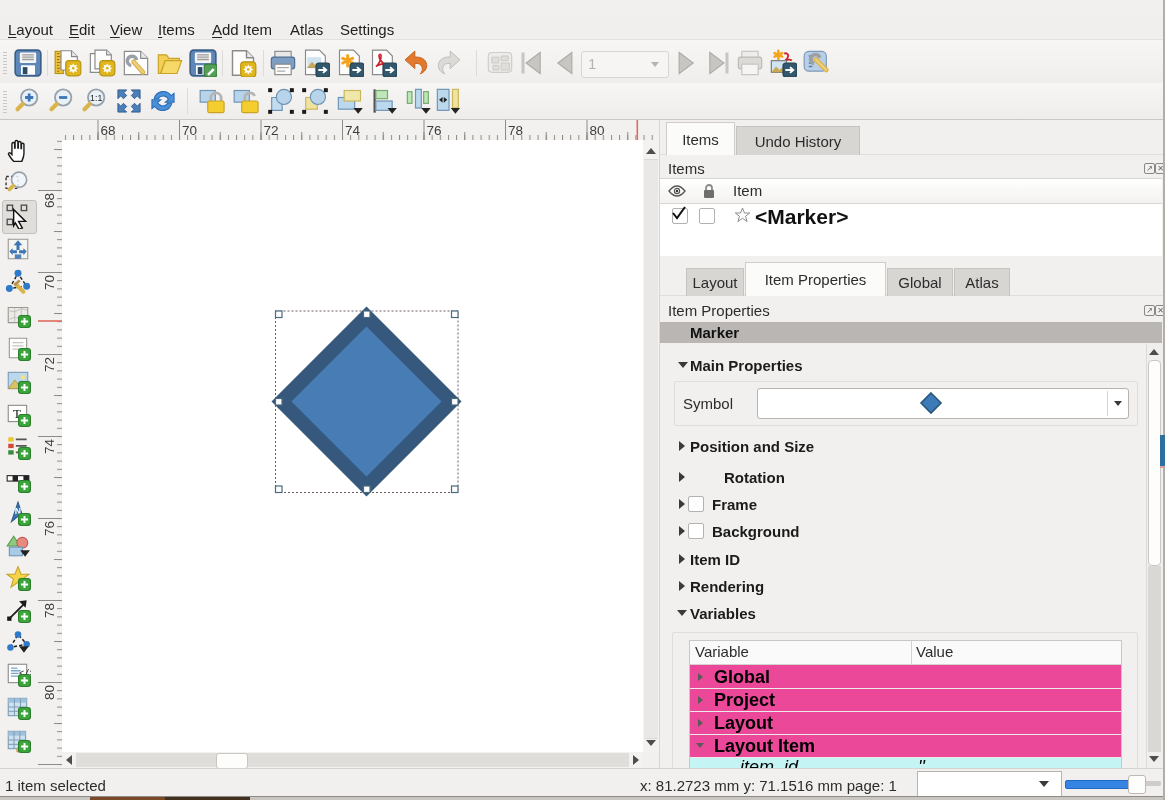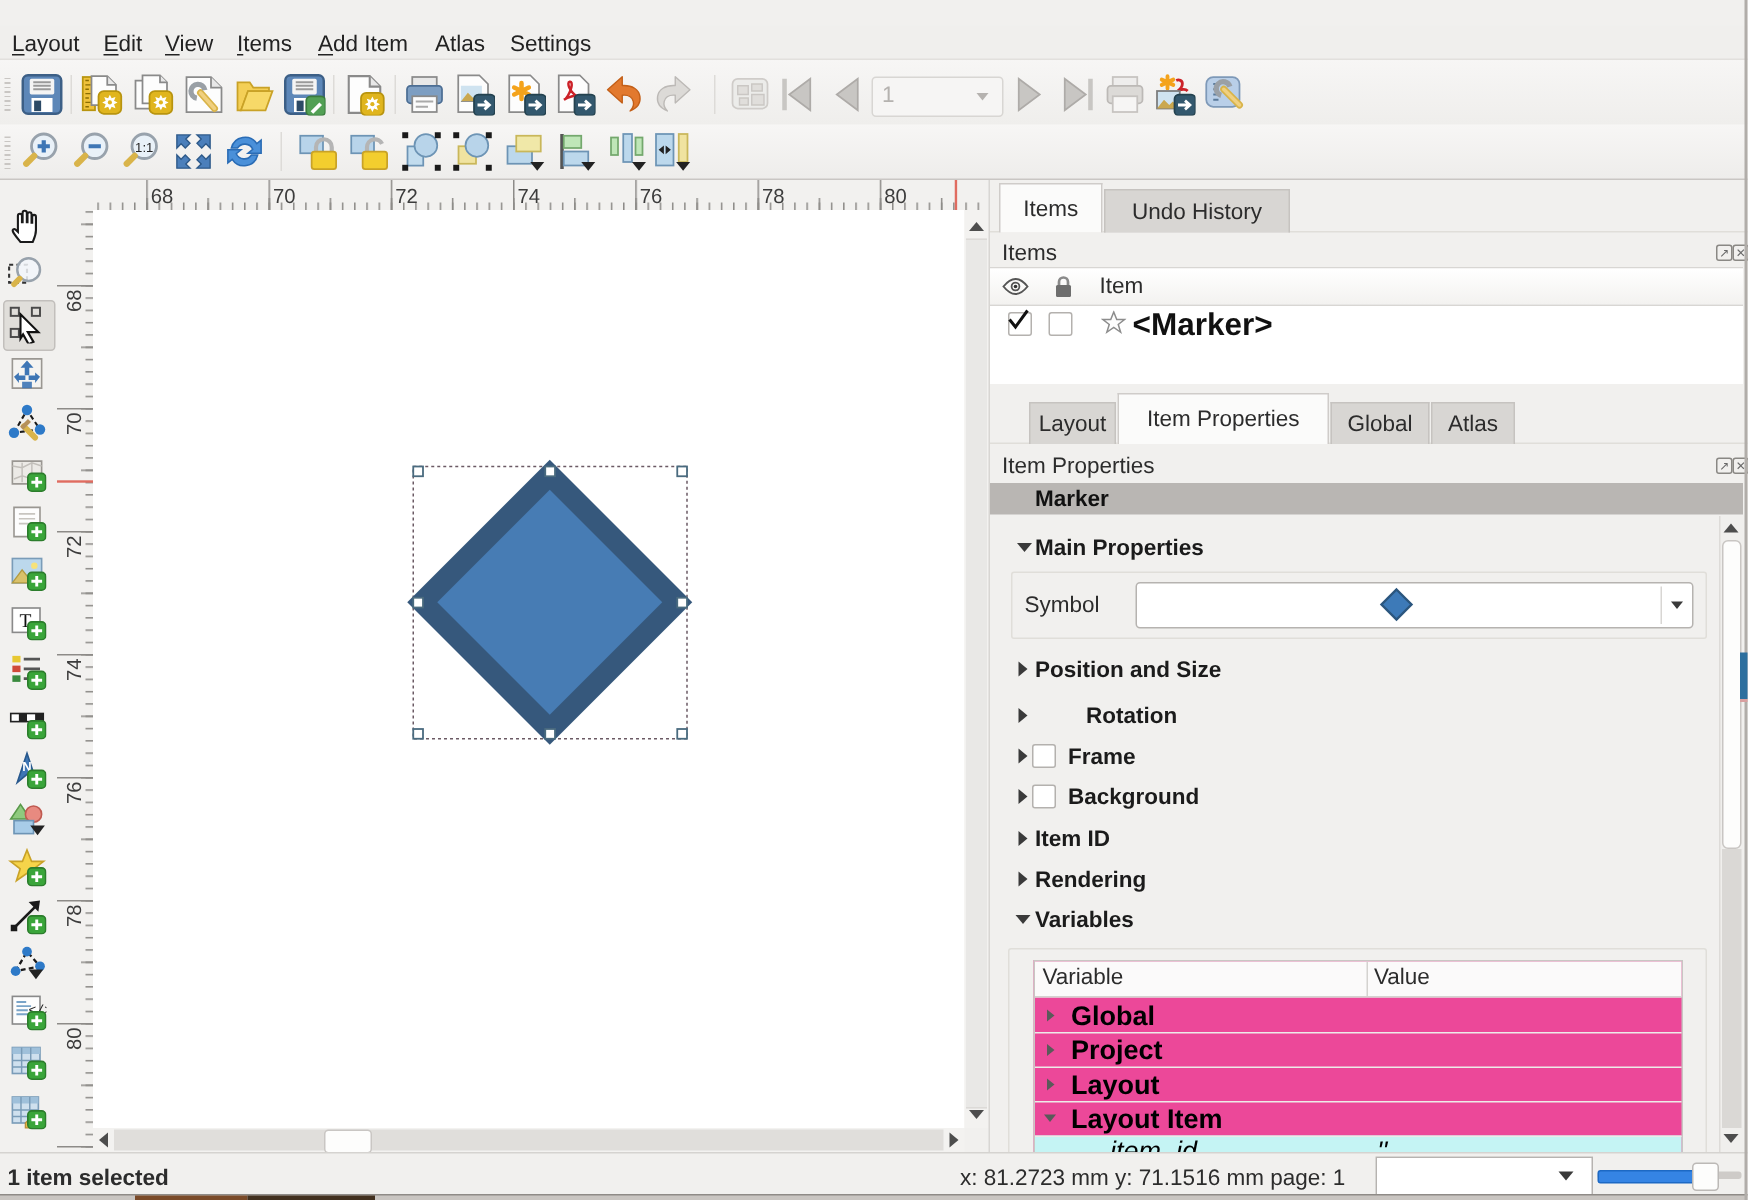--- a/index.html
+++ b/index.html
@@ -638,21 +638,21 @@
 </div>
 
 <div class="abs" id="psb">
   <div class="sarrow" style="left:2px;top:5px;border-left:5px solid transparent;border-right:5px solid transparent;border-bottom:6px solid #4d4d4d;"></div>
   <div style="position:absolute;left:1px;top:16px;width:13px;height:206px;background:#fdfdfc;border:1px solid #c9c6c3;border-radius:4px;box-sizing:border-box;"></div>
   <div style="position:absolute;left:1px;top:222px;width:13px;height:186px;background:#dad8d5;"></div>
   <div class="sarrow" style="left:2px;top:412px;border-left:5px solid transparent;border-right:5px solid transparent;border-top:6px solid #4d4d4d;"></div>
 </div>
 
 <div class="abs" id="status">
-  <span style="position:absolute;left:5px;top:8px;font-weight:bold;">1 item selected</span>
+  <span style="position:absolute;left:5px;top:8px;">1 item selected</span>
   <span style="position:absolute;left:640px;top:8px;">x: 81.2723 mm y: 71.1516 mm page: 1</span>
   <div style="position:absolute;left:917px;top:2px;width:143px;height:24px;background:#fff;border:1px solid #b6b3b0;">
     <span style="position:absolute;left:7px;top:2px;font-size:16px;margin-top:21px;">949.0%</span>
     <div class="sarrow" style="right:12px;top:9px;border-left:5px solid transparent;border-right:5px solid transparent;border-top:6px solid #3a3a3a;"></div>
   </div>
   <div style="position:absolute;left:1065px;top:12px;width:96px;height:5px;background:#cecbc8;border-radius:2px;"></div>
   <div style="position:absolute;left:1065px;top:11px;width:64px;height:7px;background:#3584e4;border:1px solid #1d69c4;border-radius:2px;"></div>
   <div style="position:absolute;left:1128px;top:6px;width:16px;height:17px;background:#fdfdfc;border:1px solid #bcb9b6;border-radius:3px;"></div>
 </div>
 <div class="abs" id="bottomstrip">

